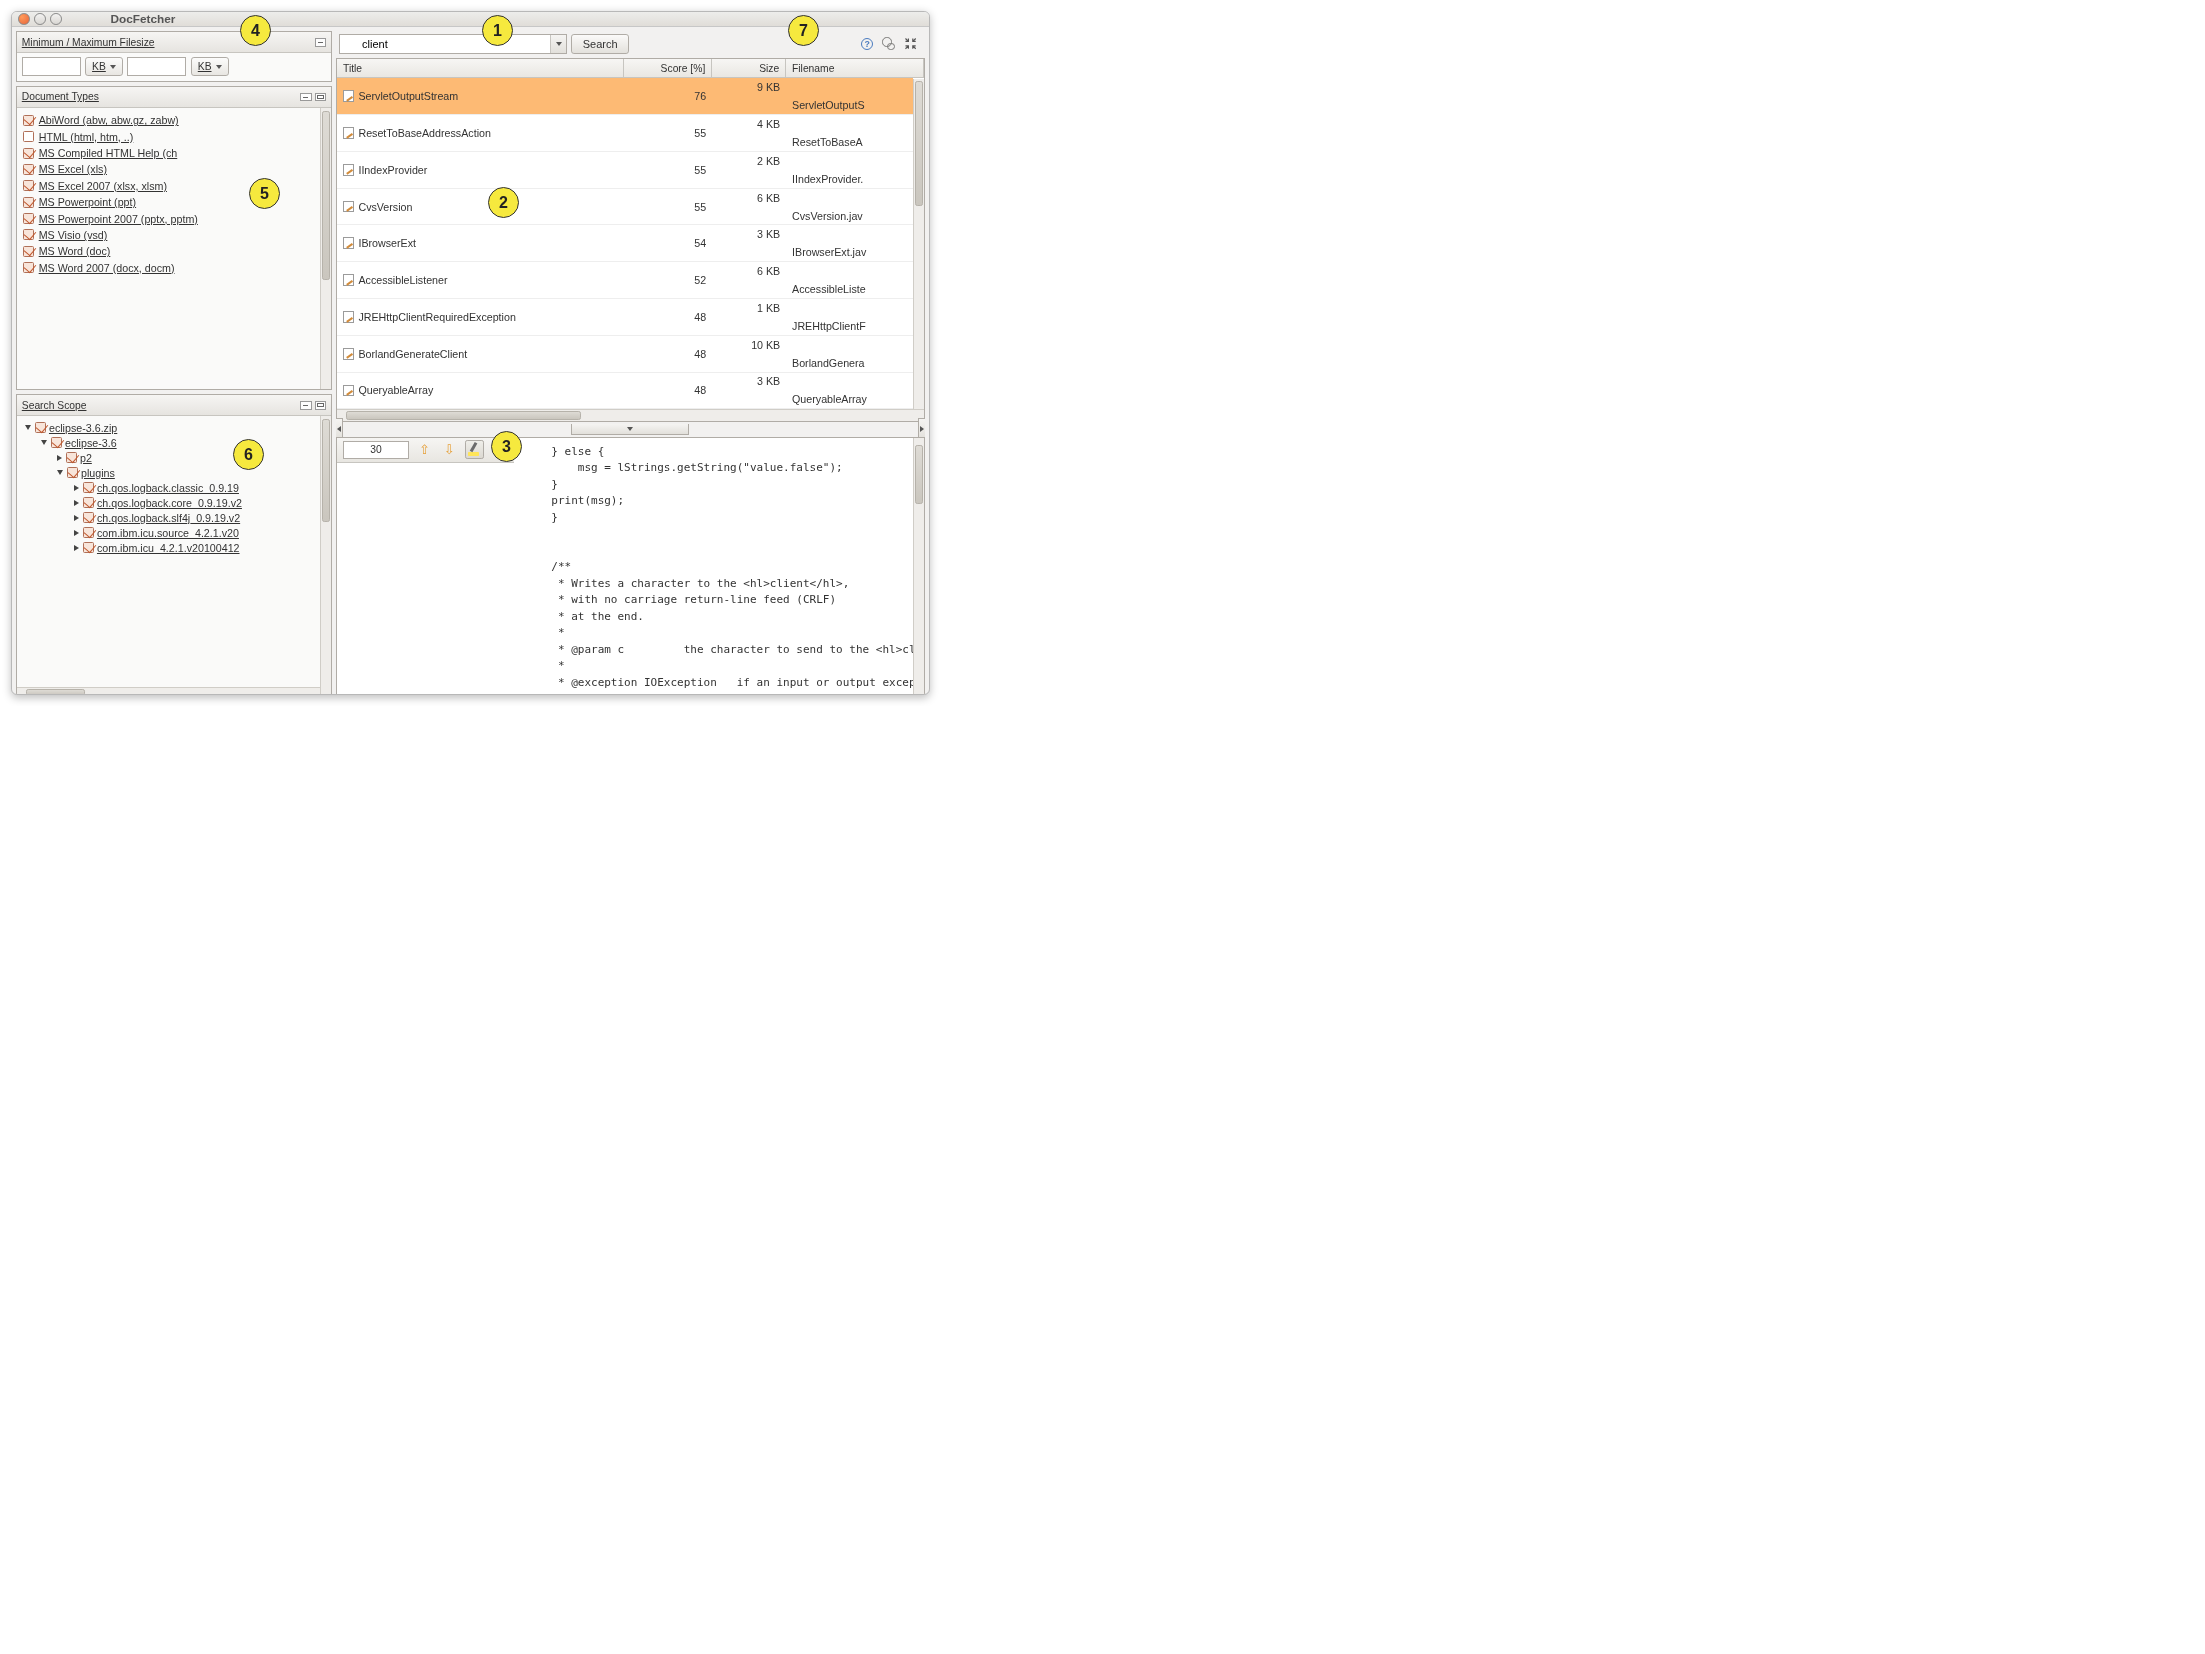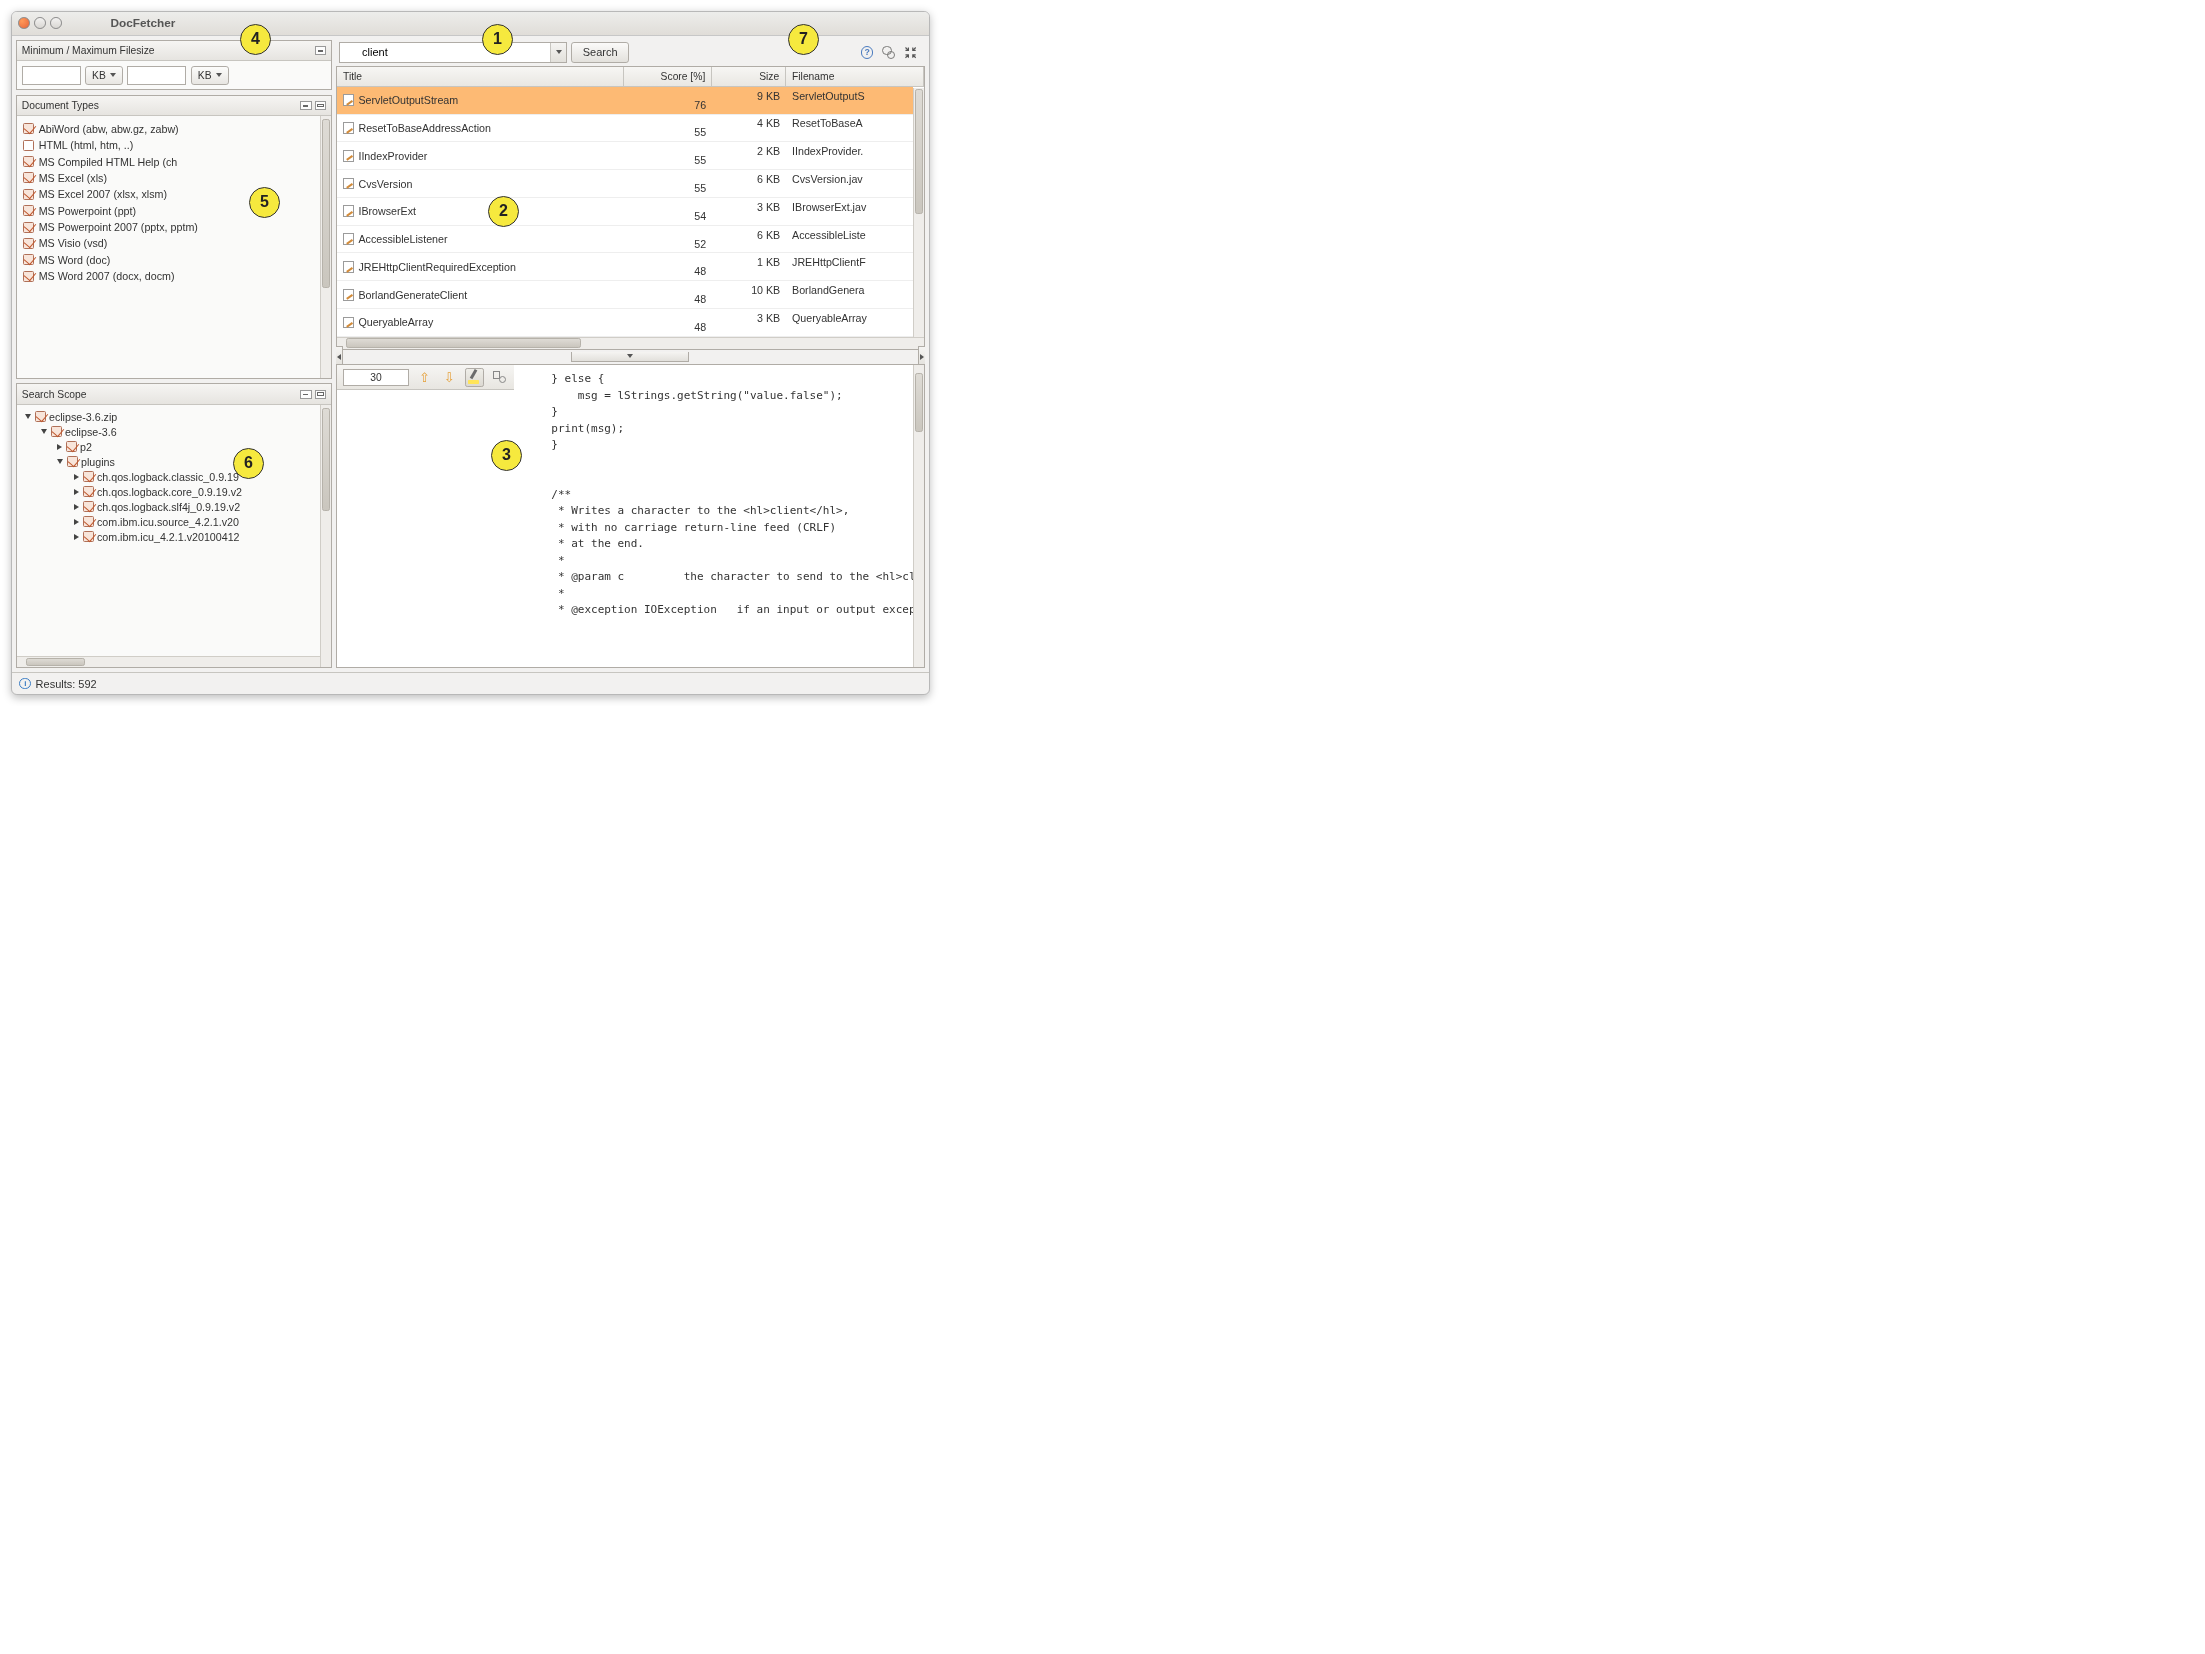--- a/index.html
+++ b/index.html
@@ -36,21 +36,21 @@
     width: 11.8px; height: 11.8px; border-radius: 50%;
     margin-right: 4.4px; display:inline-block;
     border: 0.7px solid #888;
   }
   .win-btn.close { background: radial-gradient(circle at 30% 30%, #ff9a5a, #e7653a); }
   .win-btn.min, .win-btn.max { background: linear-gradient(#f3f2f1,#d9d7d3); }
   .win-title { margin-left: 44px; font-weight: bold; color: #555; font-size: 11.8px; }
 
   .content { flex: 1 1 auto; display: flex; flex-direction: column; }
   .main { flex: 1 1 auto; display: flex; padding: 4.4px; gap: 4.4px; overflow:hidden; }
-  .sidebar { width: 354px; display: flex; flex-direction: column; gap: 4.4px; }
+  .sidebar { width: 354px; display: flex; flex-direction: column; gap: 4.4px; text-decoration: underline; }
   .panel {
     border: 0.7px solid #b0aca6;
     background: #fafaf9;
     display: flex; flex-direction: column;
     position: relative;
   }
   .panel-header {
     height: 20.6px;
     background: linear-gradient(#f6f5f3,#e6e4e0);
     border-bottom: 0.7px solid #c7c5c0;
@@ -157,21 +157,21 @@
   .col-title { flex:0 0 287px; }
   .col-score { flex:0 0 88px; text-align:right; }
   .col-size  { flex:0 0 74px; text-align:right; }
   .col-file  { flex:1 1 auto; }
   .grid-body { flex:1 1 auto; overflow:hidden; position:relative; }
   .row { display:flex; font-size:10.7px; border-bottom:0.7px solid #eee; }
   .row .cell { padding:2.9px 5.9px; }
   .row .c-title { flex:0 0 287px; display:flex; align-items:center; gap:4.4px; overflow:hidden; white-space:nowrap; }
   .row .c-score { flex:0 0 88px; text-align:right;margin-top:9px; }
   .row .c-size  { flex:0 0 74px; text-align:right; }
-  .row .c-file  { flex:1 1 auto; white-space:nowrap; overflow:hidden; }
+  .row .c-file  { flex:1 1 auto; white-space:nowrap; overflow:hidden;margin-top:18px; }
   .row.sel { background:#fdba74; }
   .doc-icon {
     width:11px;height:11.8px;border:0.7px solid #9b9b9b;background:#fff;position:relative;flex-shrink:0;
   }
   .doc-icon::before {
     content:""; position:absolute; left:2.2px; top:6.6px; width:6.6px; height:1.5px; background:#d28b3a;
     transform: rotate(-35deg);
   }
 
   .hscroll-area {

